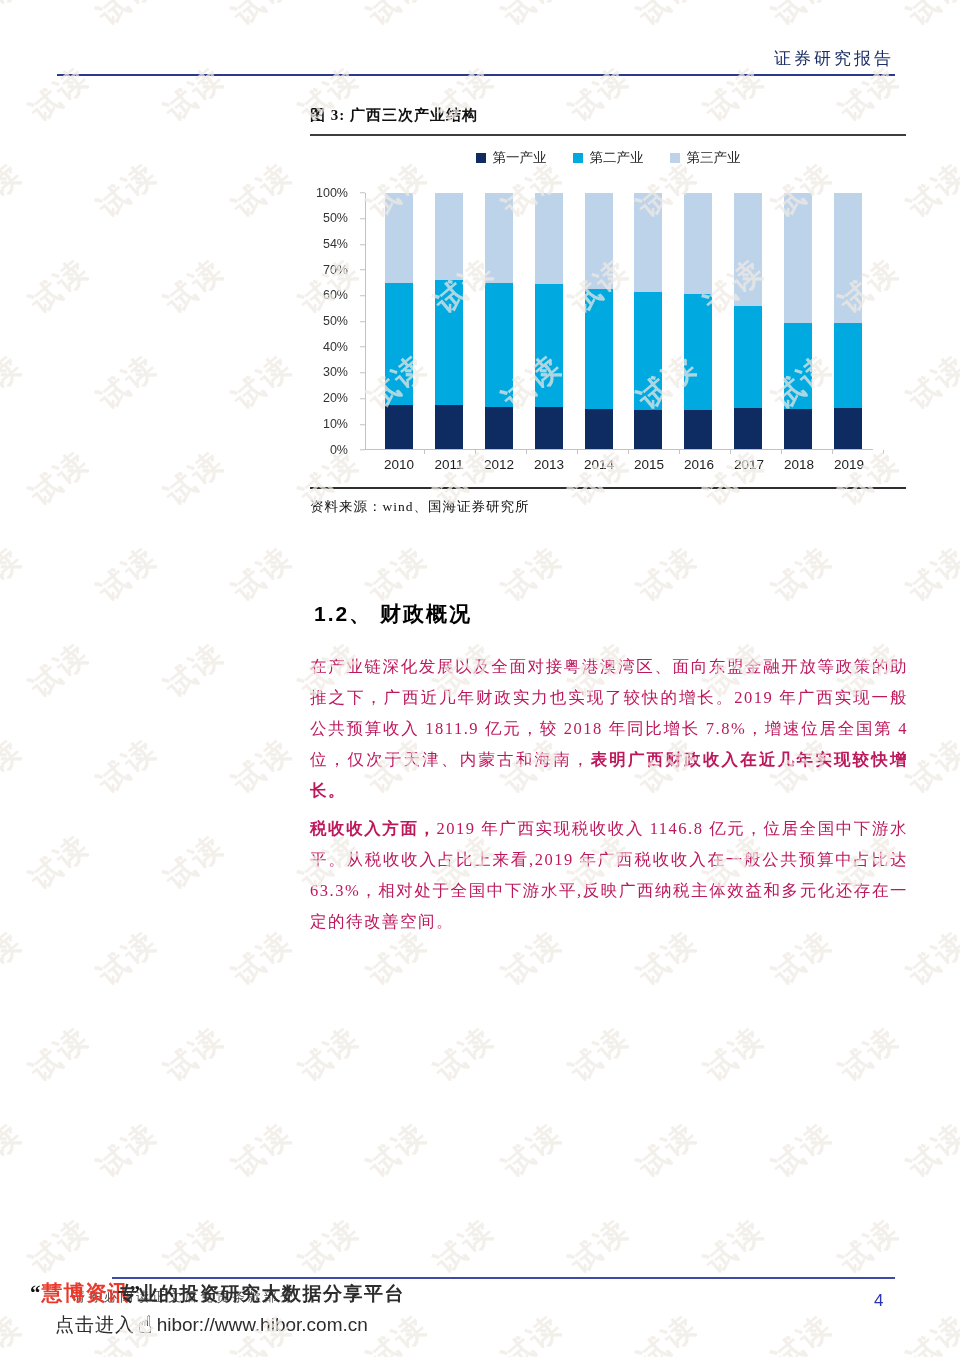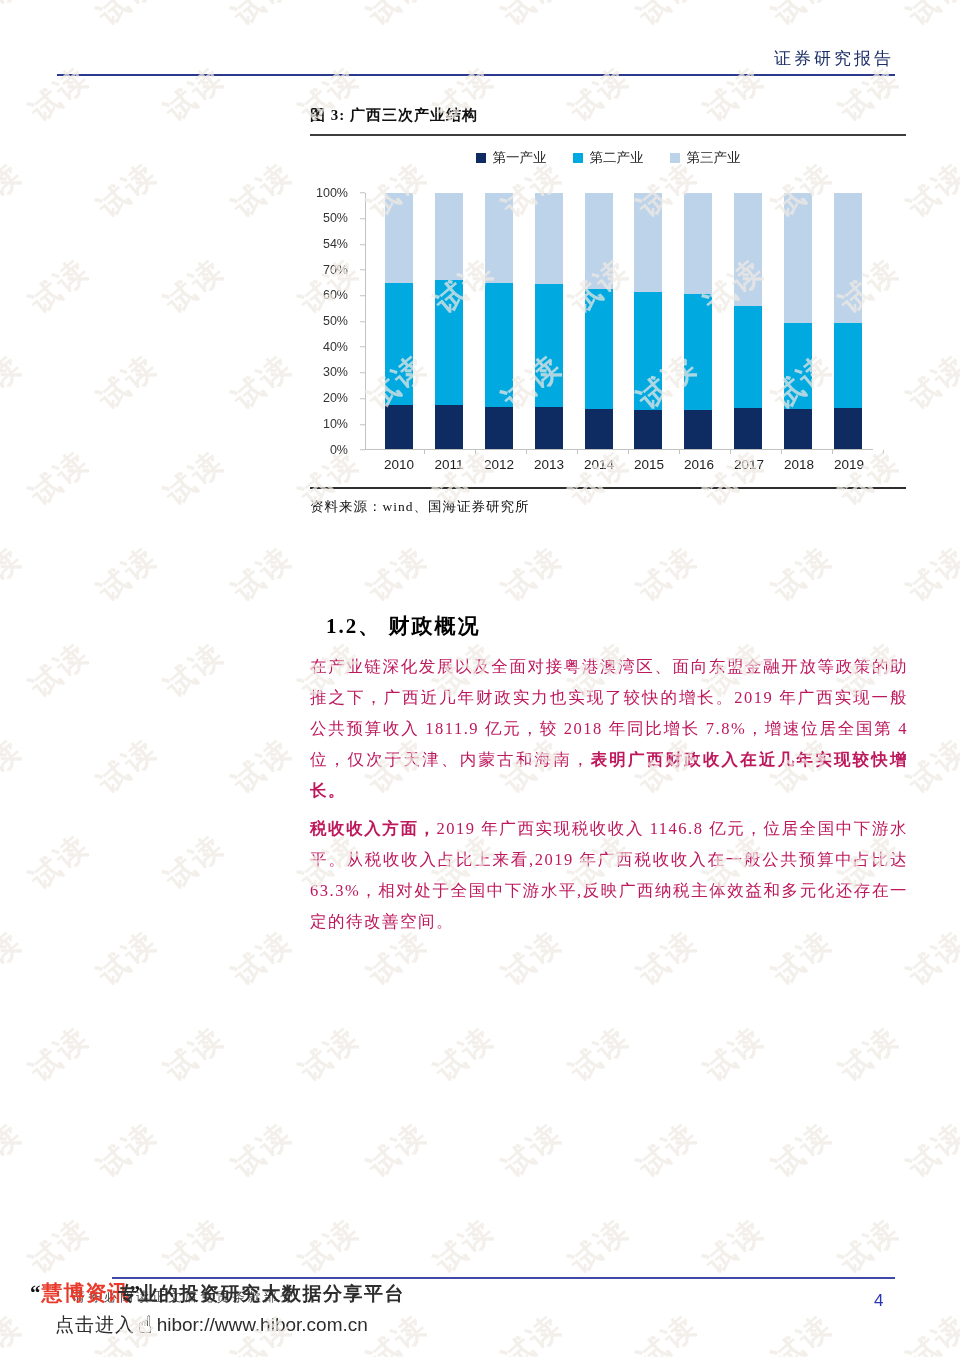--- a/index.html
+++ b/index.html
@@ -31,21 +31,21 @@
   .slot{width:50px;height:100%;display:flex;justify-content:center;align-items:flex-end}
   .bar{width:28px;height:100%;display:flex;flex-direction:column-reverse}
   .seg{width:100%}
   .xticks{margin-left:64px;display:flex;height:4px}
   .xtick{width:50px;border-right:1px solid #c2c2c2;height:4px}
   .xlabels{margin-left:64px;display:flex;margin-top:3px;font-family:"Liberation Sans",sans-serif;font-size:13.5px;color:#1d1d1d}
   .xlabel{width:50px;text-align:center}
   .src-rule{height:2px;background:#2e2e2e;margin-top:15px}
   .src{font-size:13.5px;margin-top:9px;color:#111;letter-spacing:1px}
   
-  .heading{position:absolute;left:310px;top:596px;margin:16px;font-family:Liberation Serif, serif;
+  .heading{position:absolute;left:310px;top:596px;margin:4px;font-family:Liberation Sans, sans-serif;
            font-size:21px;font-weight:700;color:#000;letter-spacing:2px;z-index:1}
   .paras{position:absolute;left:310px;top:651px;width:598px;z-index:1}
   .paras p{margin:0 0 7px;font-size:16.5px;line-height:31px;text-align:justify;letter-spacing:1.5px;color:#be185d}
   .paras .b{font-weight:700}
   
   .footer-rule{position:absolute;left:112px;top:1277px;width:783px;height:2px;z-index:1}
   .brand{position:absolute;left:30px;top:1279px;font-size:21px;font-weight:700;color:#111;z-index:2;letter-spacing:1px}
   .foot-gray{position:absolute;left:72px;top:1288px;font-size:13px;color:#4f4f4f;letter-spacing:3px;white-space:nowrap;z-index:1}
   .foot-bold{position:absolute;left:118px;top:1281px;font-size:19px;font-weight:700;color:#2d2d2d;letter-spacing:1.5px;white-space:nowrap;z-index:2}
   .foot-line2{position:absolute;left:55px;top:1312px;display:flex;align-items:center;gap:3px;z-index:2;

